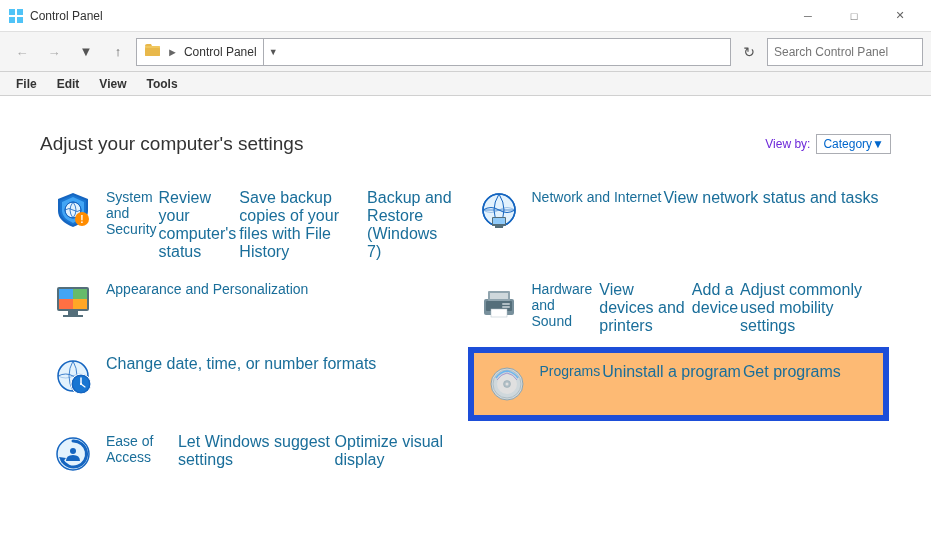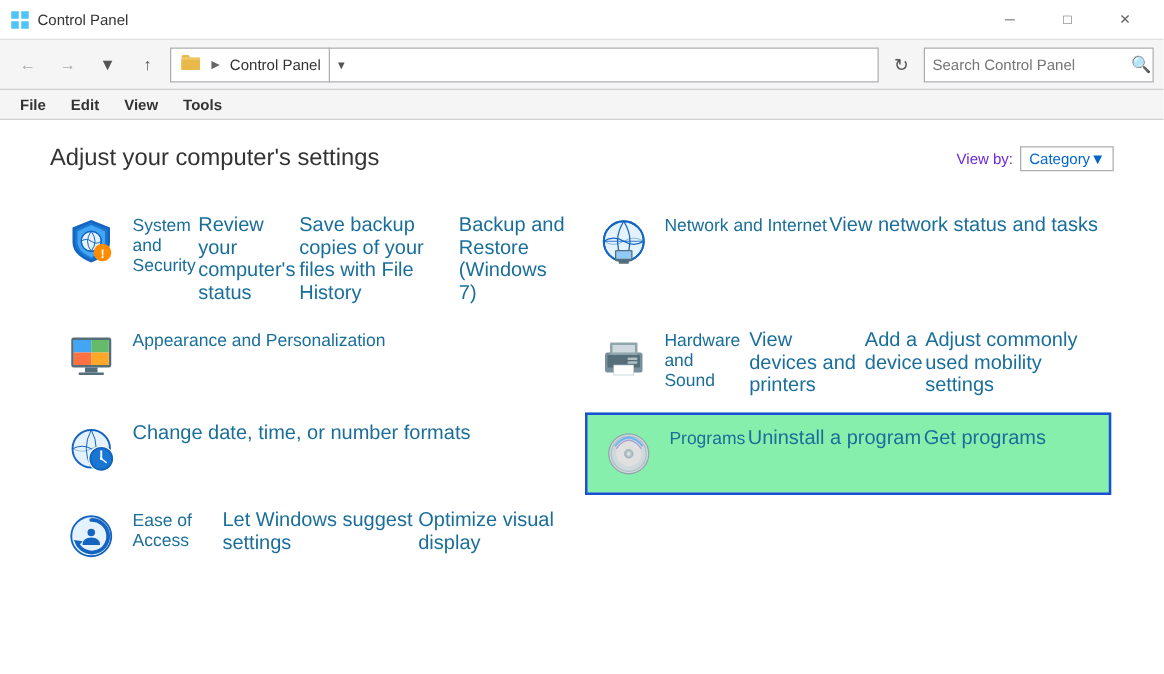--- a/index.html
+++ b/index.html
@@ -115,21 +115,21 @@
       align-items: center;
       justify-content: center;
       border: 1px solid transparent;
       background: transparent;
       cursor: pointer;
       color: #555;
       font-size: 14px;
       border-radius: 2px;
     }
     .search-box {
-      width: 184px;
+      width: 156px;
       height: 28px;
       border: 1px solid #abadb3;
       background: #fff;
       display: flex;
       align-items: center;
       padding: 0 6px;
       gap: 4px;
     }
     .search-input {
       flex: 1;
@@ -168,20 +168,21 @@
       padding: 20px 40px;
       height: calc(539px - 32px - 40px - 24px);
       overflow: hidden;
     }
 
     .content-header {
       display: flex;
       justify-content: space-between;
       align-items: center;
       margin-bottom: 24px;
+      margin-top: 17px;
     }
     .page-title {
       font-size: 19px;
       font-weight: 300;
       color: #333;
     }
     .view-by {
       display: flex;
       align-items: center;
       gap: 6px;
@@ -209,22 +210,22 @@
     }
 
     .category-item {
       display: flex;
       align-items: flex-start;
       padding: 10px 12px;
       gap: 12px;
     }
 
     .category-item.highlighted {
-      border: 2px solid #1d4ed8;
-      background: #86efac;
+      border: 6px solid #1d4ed8;
+      background: #fdba74;
       margin: 2px;
     }
 
     .cat-icon {
       width: 48px;
       height: 48px;
       flex-shrink: 0;
       display: flex;
       align-items: center;
       justify-content: center;

